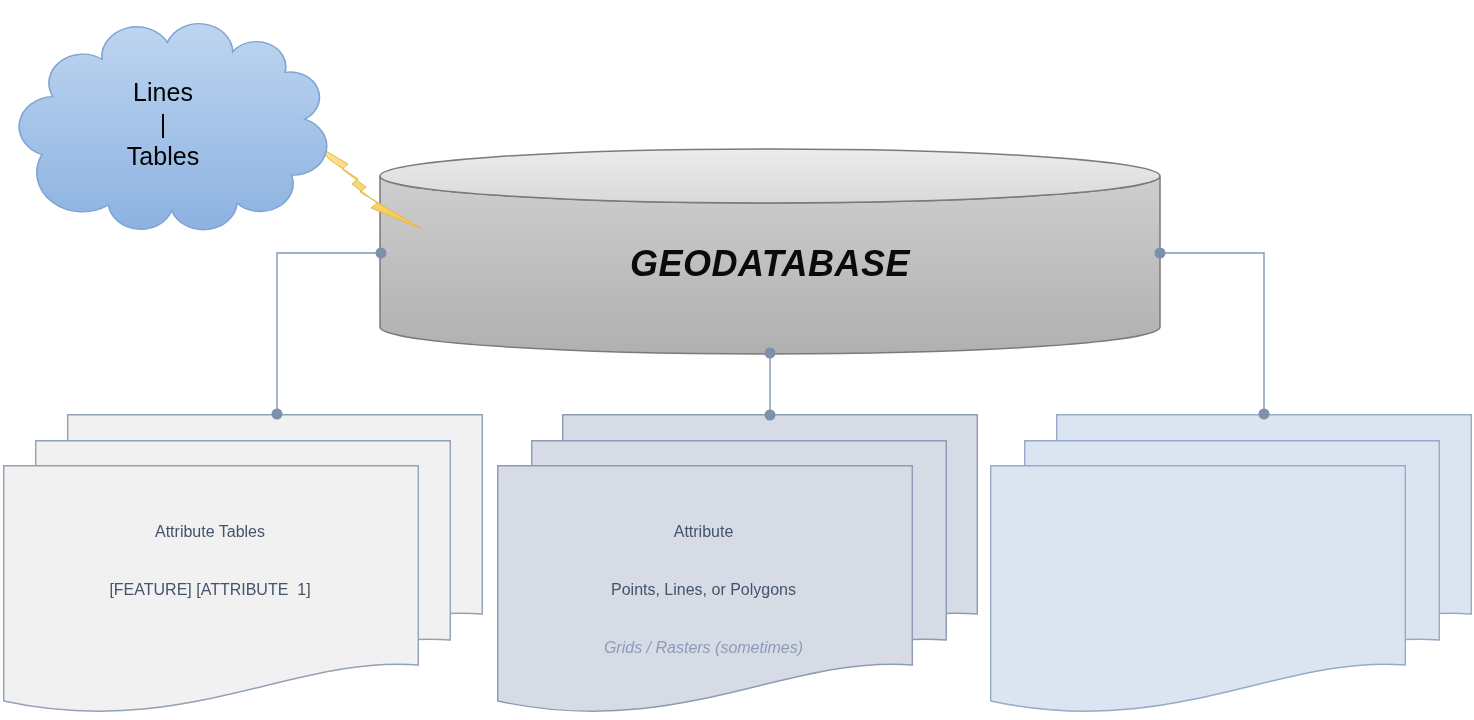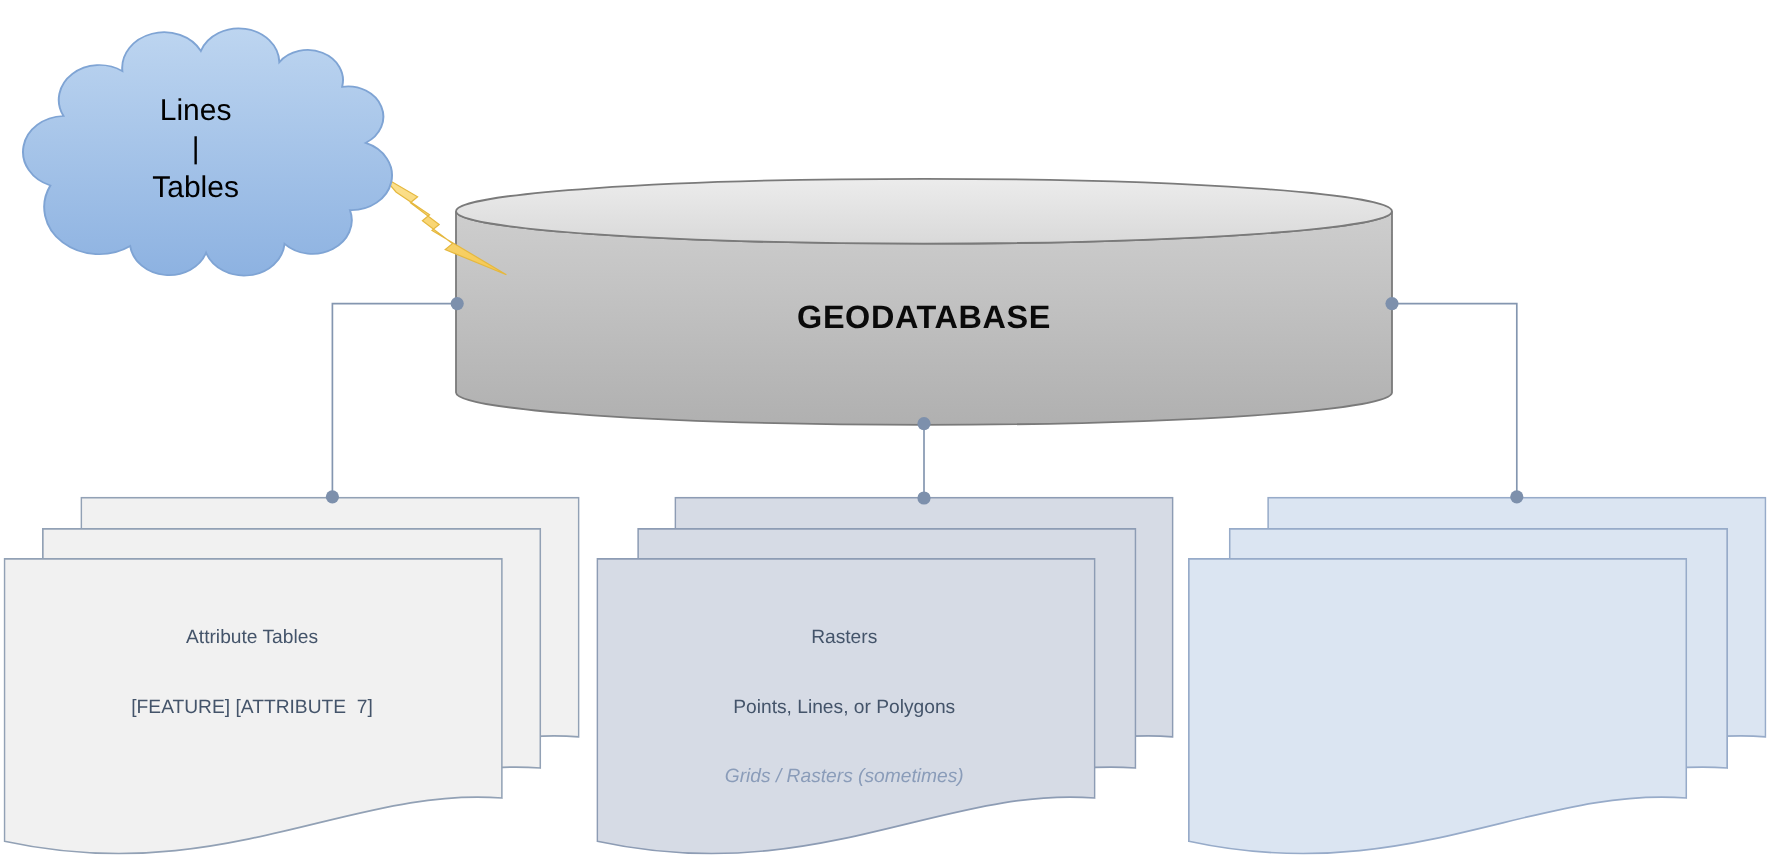--- a/index.html
+++ b/index.html
@@ -14,21 +14,21 @@
   .doc.slate{fill:var(--card-slate-fill,#d6dbe5); stroke:var(--card-slate-stroke,#8d9cb4);}
   .doc.blue {fill:var(--card-blue-fill,#dbe5f2);  stroke:var(--card-blue-stroke,#97abc9);}
   .overlay{position:absolute;left:0;top:0;z-index:2;pointer-events:none;}
   .txt{position:absolute;z-index:3;text-align:center;}
   .card-text{color:var(--text-dark,#44546a);font-size:16px;line-height:29px;margin-top:45px;}
   .card-text .line{white-space:pre-wrap;}
   .card-text .gap{height:29px;}
   .card-text .muted{color:var(--text-muted,#8a9cb9);font-style:italic;}
   .card-text .narrow{max-width:340px;margin:0 auto;}
   .cloud-label{color:#000;font-size:25px;line-height:32px;}
-  .db-label{color:#0a0a0a;font-size:27px;font-weight:bold;letter-spacing:0.5px;line-height:34px;}
+  .db-label{color:#0a0a0a;font-size:36px;font-weight:bold;letter-spacing:0.5px;line-height:34px;font-style:italic;}
   .connector-line{fill:none;stroke:var(--connector,#8496b0);stroke-width:1.4;}
   .connector-dot{fill:var(--connector-dot,#7d90ac);}
 </style>
 </head>
 <body>
 
 <div class="canvas">
 
   <div class="card" style="left:67px;top:414px;">
     <svg viewBox="0 0 416 250" preserveAspectRatio="none">
@@ -130,25 +130,25 @@
     <div>Lines</div>
     <div>|</div>
     <div>Tables</div>
   </div>
 
   <div class="txt db-label" style="left:380px;top:247px;width:780px;">GEODATABASE</div>
 
   <div class="txt card-text" style="left:3px;top:472px;width:414px;">
     <div class="line title">Attribute Tables</div>
     <div class="gap"></div>
-    <div class="line">[FEATURE] [ATTRIBUTE  7]</div>
+    <div class="line">[FEATURE] [ATTRIBUTE  1]</div>
   </div>
 
   <div class="txt card-text" style="left:497px;top:472px;width:413px;">
-    <div class="line title">Rasters</div>
+    <div class="line title">Attribute</div>
     <div class="gap"></div>
     <div class="line">Points, Lines, or Polygons</div>
     <div class="gap"></div>
     <div class="line muted">Grids / Rasters (sometimes)</div>
   </div>
 
 
 </div>
 
 </body></html>

